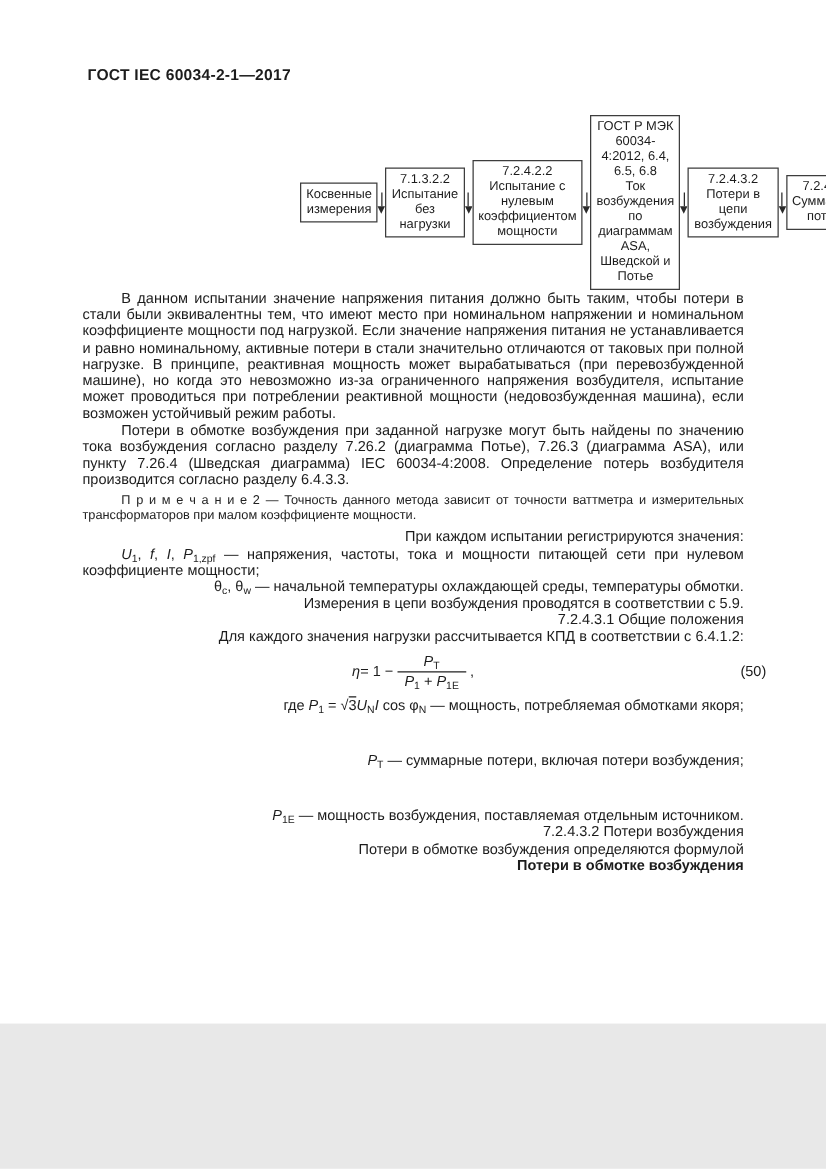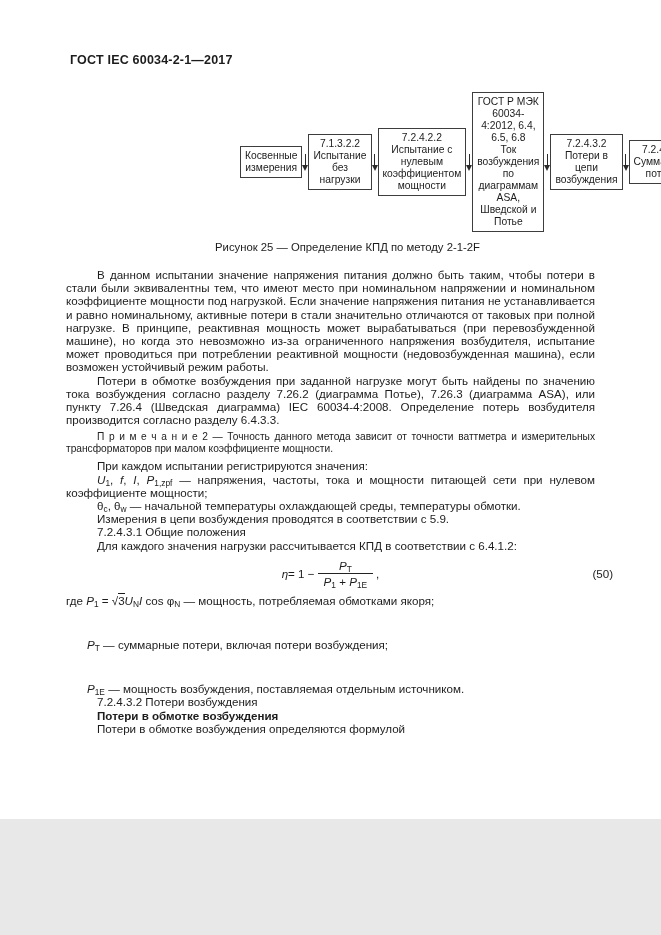--- a/index.html
+++ b/index.html
@@ -12,21 +12,21 @@
   .fbox{box-sizing:border-box;border:1px solid #3d3d3d;background:#fff;text-align:center;
         font-size:10.3px;line-height:12px;padding:3px 4px;display:flex;flex-direction:column;justify-content:center;}
   .w-small{width:131px;min-height:19px;}
   .w-full{width:213px;min-height:19px;}
   .w-tiny{width:52px;min-height:19px;justify-content:center;}
   .farrow{display:flex;flex-direction:column;align-items:center;height:17px;}
   .farrow .stem{width:1.5px;flex:1;background:#2a2a2a;}
   .farrow .head{width:0;height:0;border-left:3.5px solid transparent;border-right:3.5px solid transparent;border-top:6px solid #2a2a2a;}
   .caption{text-align:center;font-size:11.3px;margin-top:9px;margin-bottom:15px;position:relative;left:17px;}
   
-  .para{margin:0;font-size:11.6px;line-height:13.2px;}
+  .para{margin:0;font-size:11.6px;line-height:13.2px;text-align:right;}
   .just{text-align:justify;}
   .ind{text-indent:31px;}
   .ind-sm{text-indent:21px;margin-top:31px;}
   .note{margin:5px 0 4px;font-size:10.2px;line-height:12px;text-indent:31px;text-align:justify;color:#222;}
   .bold{font-weight:bold;}
   .it{font-style:italic;}
   .sb{font-size:0.72em;vertical-align:-0.28em;line-height:0;}
   
   .formula-row{position:relative;display:flex;align-items:center;justify-content:center;margin:7px 0 6px;font-size:11.6px;}
   .frac{display:inline-flex;flex-direction:column;align-items:center;margin:0 3px;}
@@ -94,21 +94,20 @@
       <div class="farrow">
           <span class="stem"></span>
           <span class="head"></span>
         </div>
 
       <div class="fbox w-tiny">
         <div>КПД</div>
       </div>
     </div>
 
-    <div class="caption">Рисунок 25 — Определение КПД по методу 2-1-2F</div>
 
     <p class="para just ind">В данном испытании значение напряжения питания должно быть таким, чтобы потери в стали были эквивалентны тем, что имеют место при номинальном напряжении и номинальном коэффициенте мощности под нагрузкой. Если значение напряжения питания не устанавливается и равно номинальному, активные потери в стали значительно отличаются от таковых при полной нагрузке. В принципе, реактивная мощность может вырабатываться (при перевозбужденной машине), но когда это невозможно из-за ограниченного напряжения возбудителя, испытание может проводиться при потреблении реактивной мощности (недовозбужденная машина), если возможен устойчивый режим работы.</p>
     <p class="para just ind">Потери в обмотке возбуждения при заданной нагрузке могут быть найдены по значению тока возбуждения согласно разделу 7.26.2 (диаграмма Потье), 7.26.3 (диаграмма ASA), или пункту 7.26.4 (Шведская диаграмма) IEC 60034-4:2008. Определение потерь возбудителя производится согласно разделу 6.4.3.3.</p>
     <p class="note">П р и м е ч а н и е  2 — Точность данного метода зависит от точности ваттметра и измерительных трансформаторов при малом коэффициенте мощности.</p>
 
     <p class="para ind">При каждом испытании регистрируются значения:</p>
 
     <p class="para just ind"><span class="it">U</span><sub class="sb">1</sub><span>, </span><span class="it">f</span><span>, </span><span class="it">I</span><span>, </span><span class="it">P</span><sub class="sb">1,zpf</sub><span> — напряжения, частоты, тока и мощности питающей сети при нулевом коэффициенте мощности;</span></p>
 
     <p class="para ind"><span>θ</span><sub class="sb">c</sub><span>, </span><span>θ</span><sub class="sb">w</sub><span> — начальной температуры охлаждающей среды, температуры обмотки.</span></p>
@@ -128,18 +127,18 @@
       <span class="eqnum">(50)</span>
     </div>
 
     <p class="para"><span>где </span><span class="it">P</span><sub class="sb">1</sub><span> = </span><span>√</span><span class="radbar">3</span><span class="it">U</span><sub class="sb">N</sub><span class="it">I</span><span> cos φ</span><sub class="sb">N</sub><span> — мощность, потребляемая обмотками якоря;</span></p>
 
     <p class="para ind-sm"><span class="it">P</span><sub class="sb">T</sub><span> — суммарные потери, включая потери возбуждения;</span></p>
 
     <p class="para ind-sm"><span class="it">P</span><sub class="sb">1E</sub><span> — мощность возбуждения, поставляемая отдельным источником.</span></p>
 
     <p class="para ind">7.2.4.3.2 Потери возбуждения</p>
+    <p class="para ind">Потери в обмотке возбуждения определяются формулой</p>
     <p class="para ind bold">Потери в обмотке возбуждения</p>
-    <p class="para ind">Потери в обмотке возбуждения определяются формулой</p>
   </div>
 
   <div class="pagenum">42</div>
 </div>
 
 </body></html>

